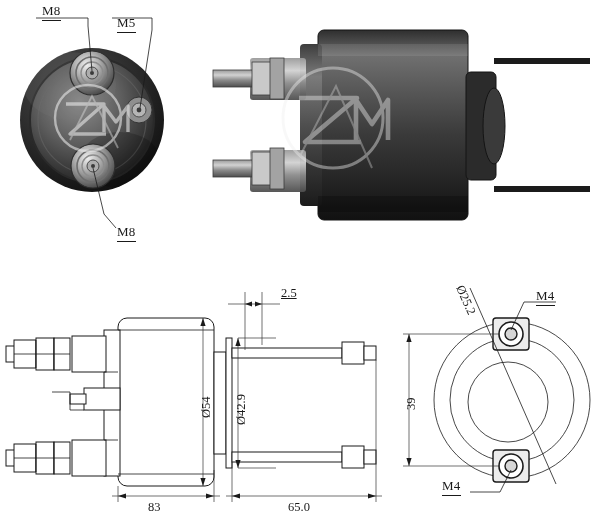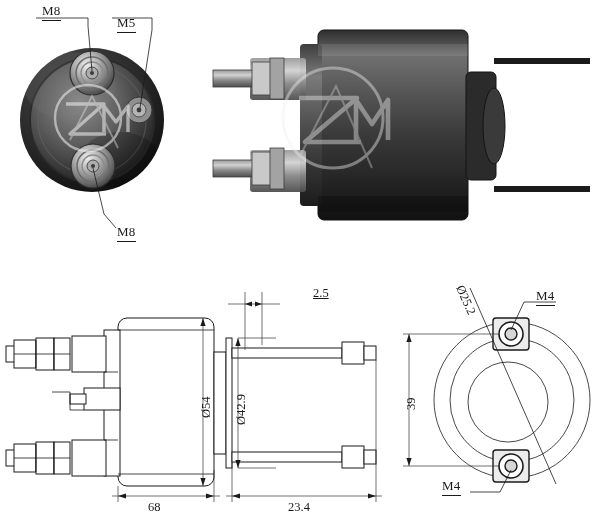--- a/index.html
+++ b/index.html
@@ -284,29 +284,29 @@
       <path d="M511 470 L500 492 L470 492" class="thin"></path>
     </g>
   </svg>
 
   <div class="lbl ul" style="left:42px; top:3px;">M8</div>
 
   <div class="lbl ul" style="left:117px; top:15px;">M5</div>
 
   <div class="lbl ul" style="left:117px; top:224px;">M8</div>
 
-  <div class="dim" style="left:313px; top:286px;text-decoration:underline;">2.5</div>
+  <div class="dim" style="left:281px; top:286px;text-decoration:underline;">2.5</div>
 
   <div class="dim vert" style="left:199px; top:418px;">Ø54</div>
 
   <div class="dim vert" style="left:234px; top:425px;">Ø42.9</div>
 
-  <div class="dim" style="left:148px; top:500px;">68</div>
-
-  <div class="dim" style="left:288px; top:500px;">23.4</div>
+  <div class="dim" style="left:148px; top:500px;">83</div>
+
+  <div class="dim" style="left:288px; top:500px;">65.0</div>
 
   <div class="dim" style="left:466px; top:283px; transform:rotate(66deg); transform-origin:left top;">Ø25.2</div>
 
   <div class="dim vert" style="left:404px; top:410px;">39</div>
 
   <div class="lbl ul" style="left:536px; top:288px;">M4</div>
 
   <div class="lbl ul" style="left:442px; top:478px;">M4</div>
 
 </div>

